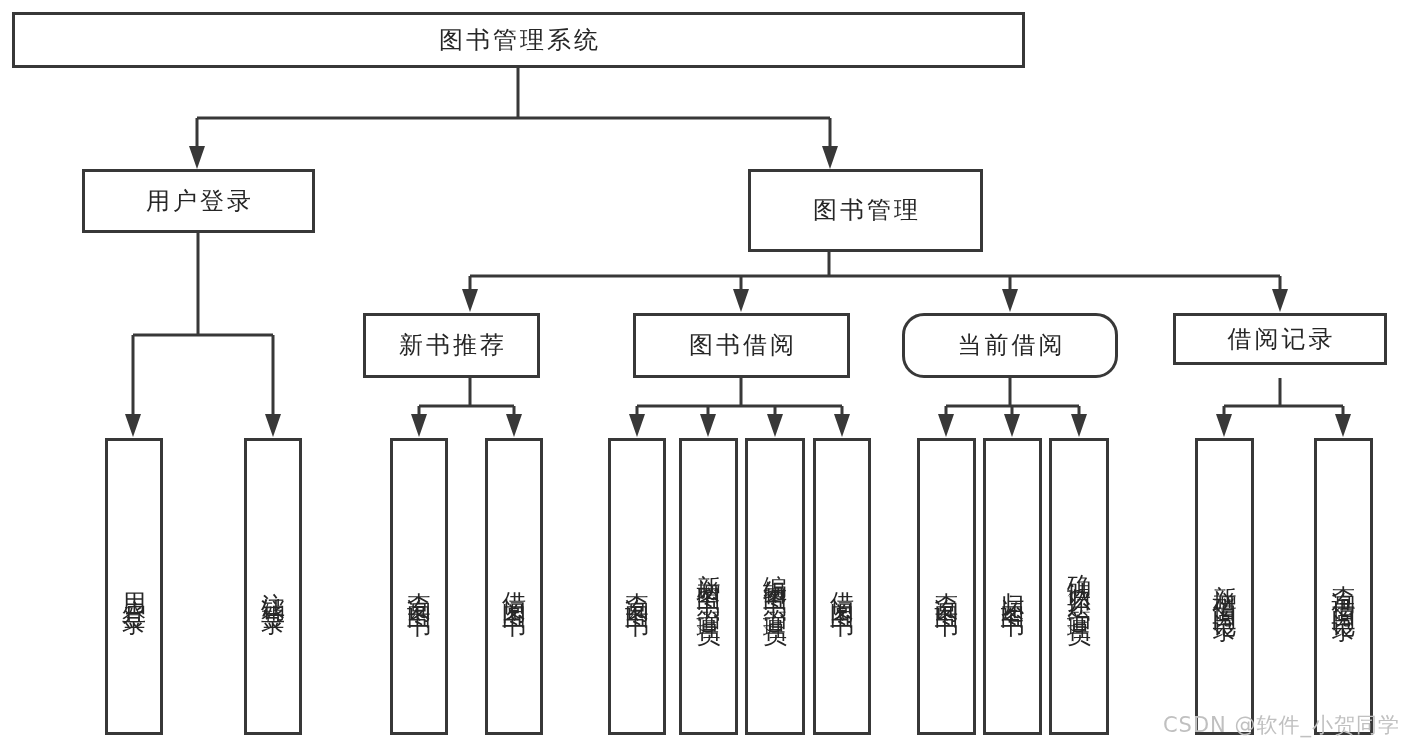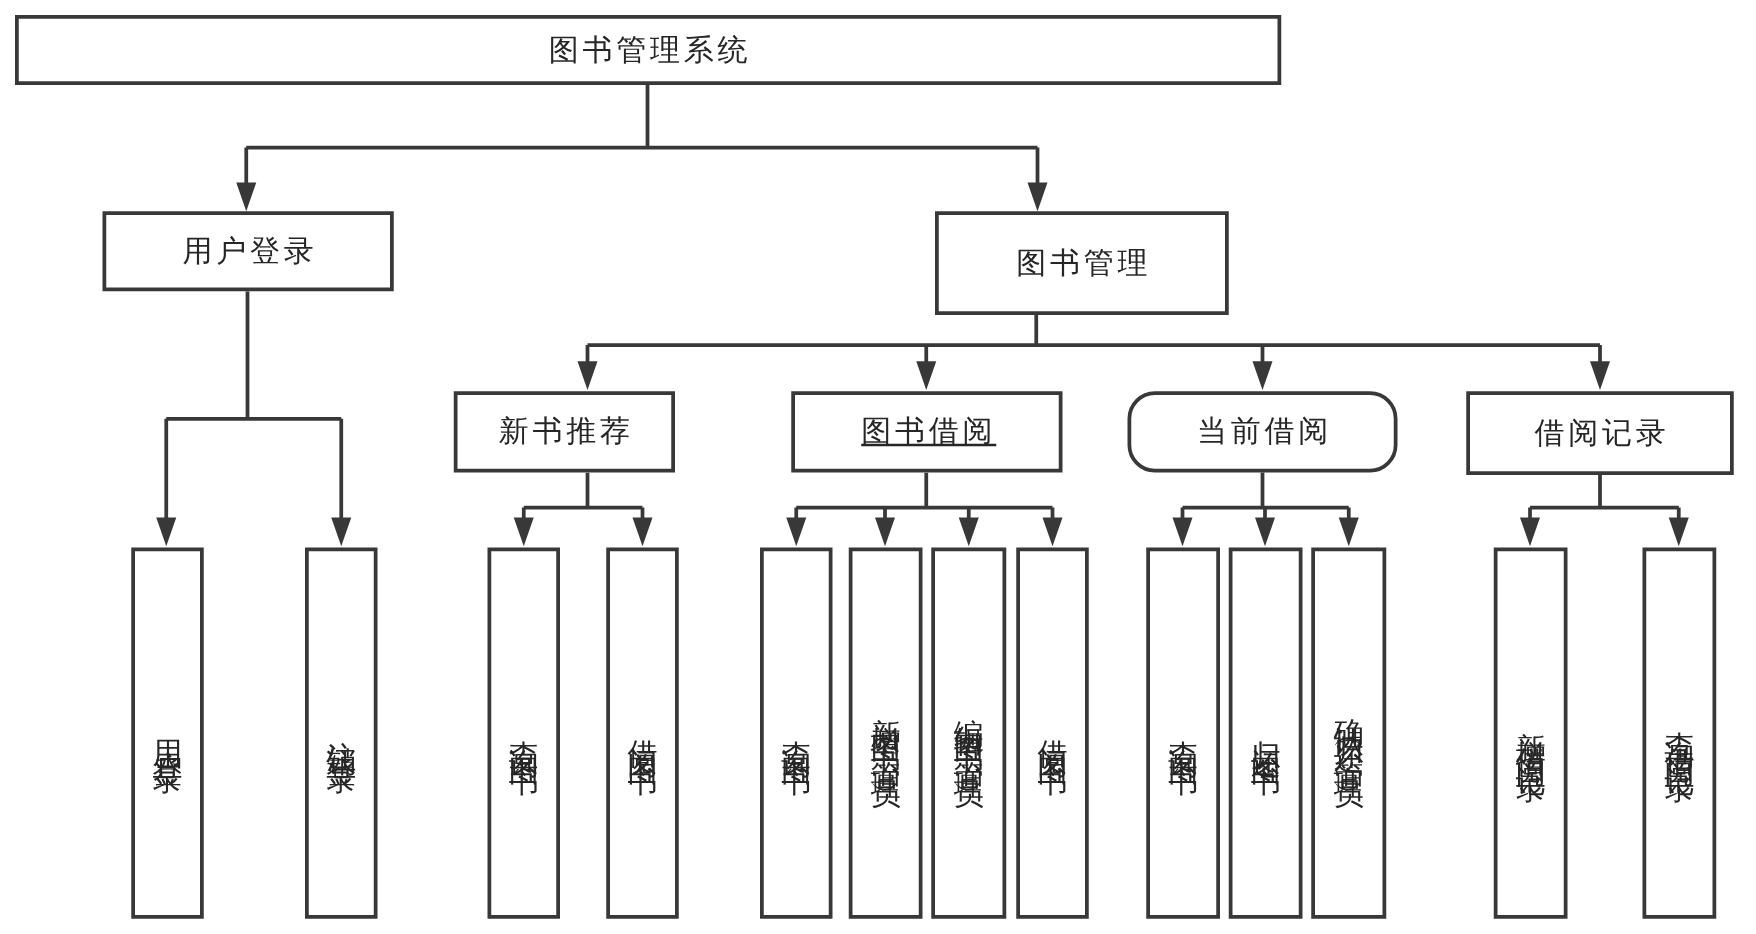--- a/index.html
+++ b/index.html
@@ -93,36 +93,37 @@
       <polygon points="1335,414 1351,414 1343,437"></polygon>
     </g>
   </svg>
 
   <div class="box" style="left:12px; top:12px; width:1013px; height:56px;">图书管理系统</div>
 
   <div class="box" style="left:82px; top:169px; width:233px; height:64px;">用户登录</div>
   <div class="box" style="left:712px; top:169px; width:235px; height:83px;margin-left:36px;">图书管理</div>
 
   <div class="box" style="left:363px; top:313px; width:177px; height:65px;">新书推荐</div>
-  <div class="box" style="left:633px; top:313px; width:217px; height:65px;text-decoration:underline;">图书借阅</div>
+  <div class="box" style="left:633px; top:313px; width:217px; height:65px;">图书借阅</div>
   <div class="box" style="left:902px; top:313px; width:216px; height:65px;border-radius:22px;">当前借阅</div>
-  <div class="box" style="left:1173px; top:313px; width:214px; height:67px;">借阅记录</div>
+  <div class="box" style="left:1173px; top:313px; width:214px; height:52px;">借阅记录</div>
 
   <div class="box vbox" style="left:105px; top:438px; width:58px; height:297px;">用户登录</div>
   <div class="box vbox" style="left:244px; top:438px; width:58px; height:297px;">注销登录</div>
 
   <div class="box vbox" style="left:390px; top:438px; width:58px; height:297px;">查询图书</div>
   <div class="box vbox" style="left:485px; top:438px; width:58px; height:297px;">借阅图书</div>
 
   <div class="box vbox" style="left:608px; top:438px; width:58px; height:297px;">查询图书</div>
   <div class="box vbox" style="left:679px; top:438px; width:59px; height:297px;">新增图书（管理员）</div>
   <div class="box vbox" style="left:745px; top:438px; width:60px; height:297px;">编辑图书（管理员）</div>
   <div class="box vbox" style="left:813px; top:438px; width:58px; height:297px;">借阅图书</div>
 
   <div class="box vbox" style="left:917px; top:438px; width:59px; height:297px;">查询图书</div>
   <div class="box vbox" style="left:983px; top:438px; width:59px; height:297px;">归还图书</div>
   <div class="box vbox" style="left:1049px; top:438px; width:60px; height:297px;">确认归还（管理员）</div>
 
   <div class="box vbox" style="left:1195px; top:438px; width:59px; height:297px;">新增借阅记录</div>
   <div class="box vbox" style="left:1314px; top:438px; width:59px; height:297px;">查询借阅记录</div>
 
+  <div class="watermark">CSDN @软件_小贺同学</div>
 
 </div>
 
 </body></html>

